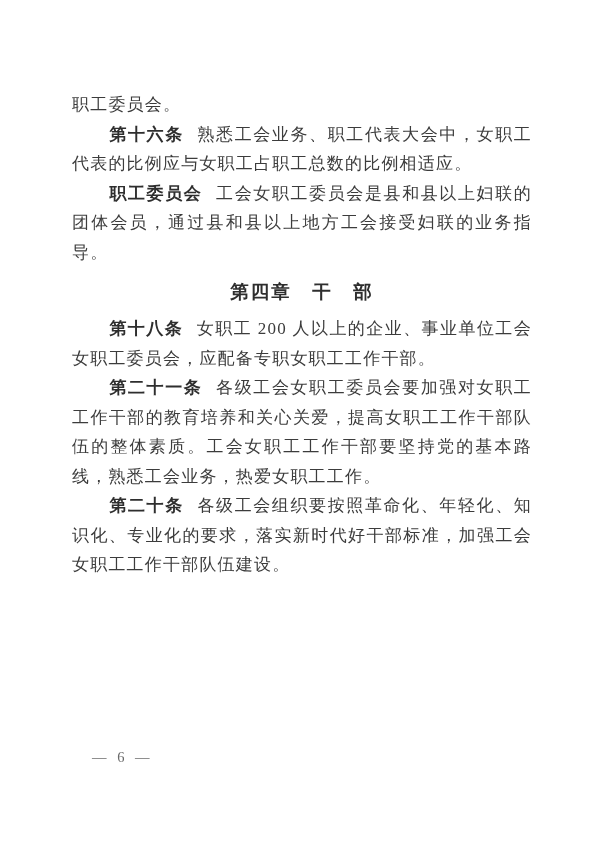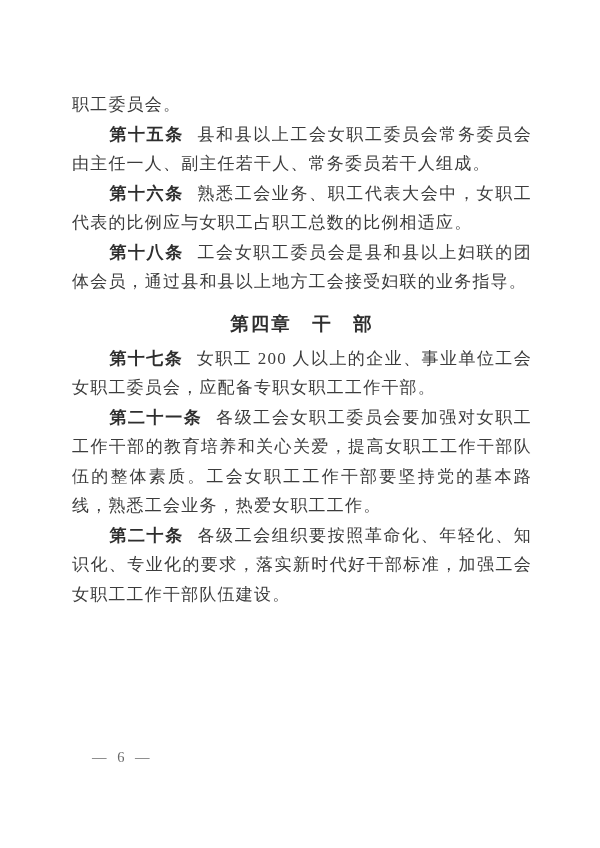--- a/index.html
+++ b/index.html
@@ -33,21 +33,21 @@
     font-family: "Liberation Sans", "DejaVu Sans", sans-serif;
     color: #2e2e2e;
     margin-right: 0.8em;
   }
   .chapter {
     display: block;
     text-indent: 0;
     text-align: center;
     font-size: 18.5px;
     font-weight: bold;
-    font-family: Liberation Sans, sans-serif;
+    font-family: Liberation Mono, monospace;
     color: #2e2e2e;
     letter-spacing: 2px;
     margin: 12px 0 5px 0;
     line-height: 30px;
   }
   .page-number {
     position: absolute;
     left: 92px;
     top: 749px;
     font-size: 14.5px;
@@ -57,30 +57,29 @@
   }
 </style>
 </head>
 <body>
 
 <div class="doc-page">
   <div class="content">
 
     <p class="para no-indent"><span>职工委员会。</span></p>
 
-    <p class="para"><span class="term">第十五条</span><span>县和县以上工会女职工委员会常务委员会由主任一人、副主任若干人、常务委员若干人组成。</span></p>
 
     <p class="para"><span class="term">第十六条</span><span>熟悉工会业务、职工代表大会中，女职工代表的比例应与女职工占职工总数的比例相适应。</span></p>
 
-    <p class="para"><span class="term">第十八条</span><span>工会女职工委员会是县和县以上妇联的团体会员，通过县和县以上地方工会接受妇联的业务指导。</span></p>
+    <p class="para"><span class="term">职工委员会</span><span>工会女职工委员会是县和县以上妇联的团体会员，通过县和县以上地方工会接受妇联的业务指导。</span></p>
 
     <h2 class="chapter">第四章　干　部</h2>
 
 
-    <p class="para"><span class="term">第十七条</span><span>女职工 200 人以上的企业、事业单位工会女职工委员会，应配备专职女职工工作干部。</span></p>
+    <p class="para"><span class="term">第十八条</span><span>女职工 200 人以上的企业、事业单位工会女职工委员会，应配备专职女职工工作干部。</span></p>
 
     <p class="para"><span class="term">第二十一条</span><span>各级工会女职工委员会要加强对女职工工作干部的教育培养和关心关爱，提高女职工工作干部队伍的整体素质。工会女职工工作干部要坚持党的基本路线，熟悉工会业务，热爱女职工工作。</span></p>
 
     <p class="para"><span class="term">第二十条</span><span>各级工会组织要按照革命化、年轻化、知识化、专业化的要求，落实新时代好干部标准，加强工会女职工工作干部队伍建设。</span></p>
 
   </div>
 
   <div class="page-number">— 6 —</div>
 </div>
 

